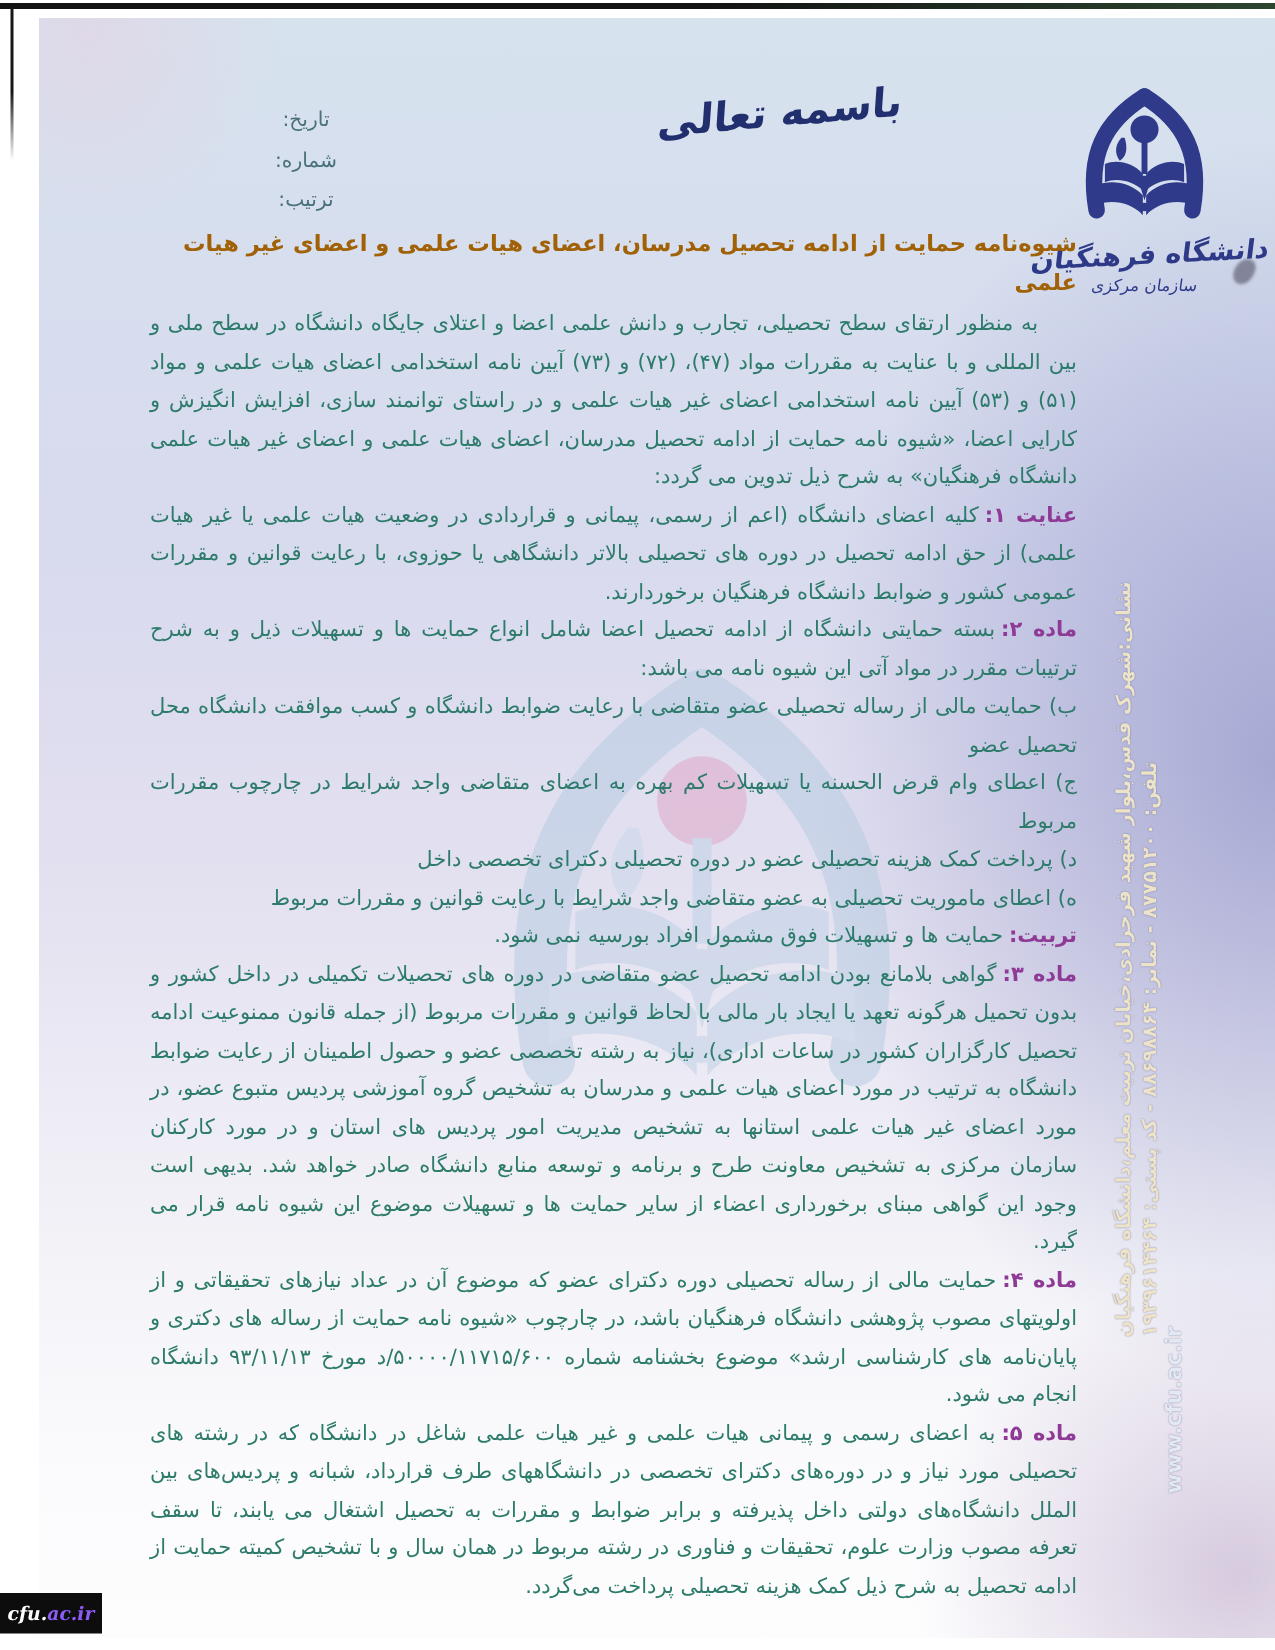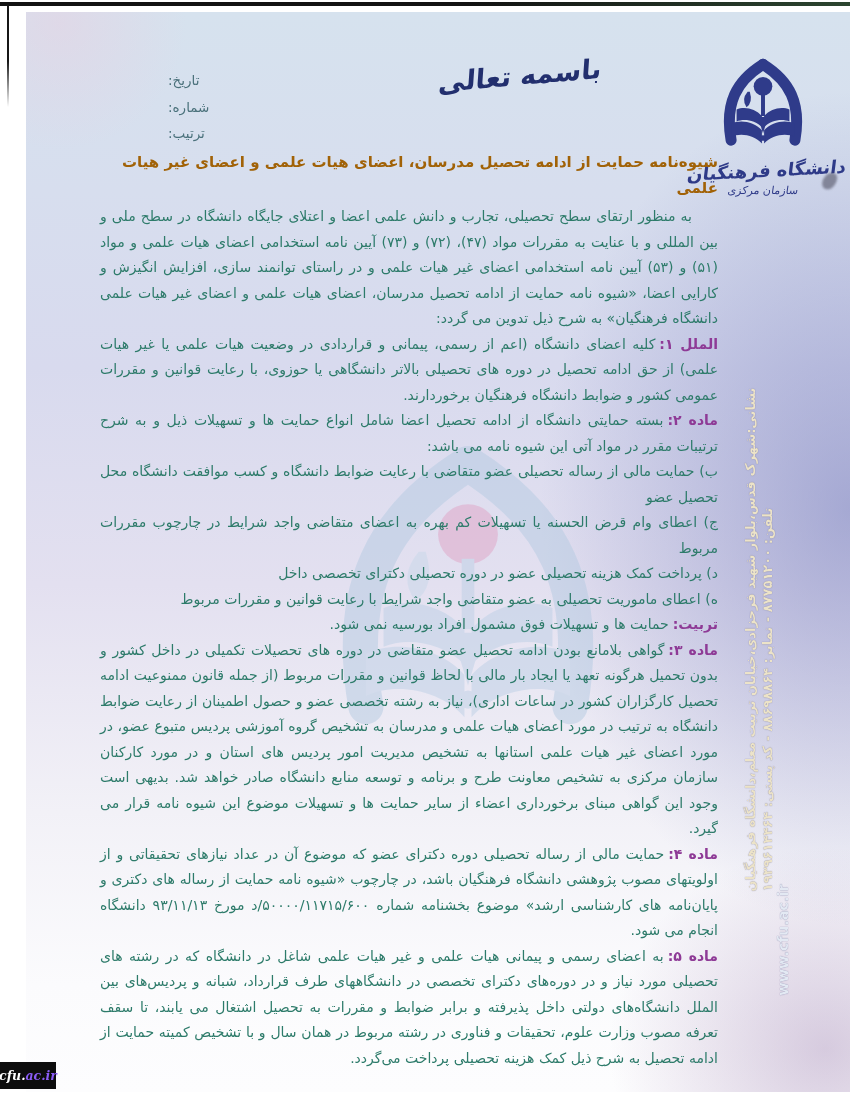--- a/index.html
+++ b/index.html
@@ -16,21 +16,21 @@
       radial-gradient(ellipse 430px 580px at 100% 46%, rgba(108,116,183,0.50), rgba(108,116,183,0) 72%),
       radial-gradient(ellipse 300px 280px at 97% 96%, rgba(152,122,172,0.38), rgba(152,122,172,0) 72%),
       linear-gradient(to bottom, #d6e2ee 0%, #d8daee 33%, #e3e0f0 53%, #f2f1f7 74%, #fbfbfd 90%, #fdfdfe 100%);
   }
   .topline{position:absolute;left:0;top:2px;width:850px;height:4px;
     background:linear-gradient(to right,#121212 55%, #2c4630);}
   .leftline{position:absolute;left:7px;top:5px;width:2px;height:102px;
     background:linear-gradient(to bottom,#161616 55%, rgba(22,22,22,0));}
 
   
-  .hdr-labels{position:absolute;left:168px;top:67px;width:72px;direction:rtl;text-align:left;
+  .hdr-labels{position:absolute;left:168px;top:67px;width:72px;direction:rtl;text-align:center;
     color:#4a717b;font-size:13.5px;line-height:26.5px;}
   .bismillah{position:absolute;left:418px;top:60px;width:204px;text-align:center;
     font-size:27px;font-weight:bold;color:#222f6e;
     transform:rotate(-5deg) skewX(-9deg);letter-spacing:-1px;}
 
   
   .logo{position:absolute;left:688px;top:50px;width:150px;text-align:center;color:#2e3a88;}
   .logo svg{display:block;margin:0 auto;}
   .logo .uname{font-size:18px;font-weight:bold;transform:skewX(-10deg) rotate(-3deg);white-space:nowrap;}
   .logo .oname{font-size:11px;margin-top:3px;transform:skewX(-8deg);}
@@ -54,21 +54,21 @@
   .vline{position:absolute;white-space:nowrap;direction:rtl;text-align:center;
     transform:rotate(-90deg);font-weight:bold;}
   .v-address{left:440px;top:632px;width:620px;font-size:13px;color:#ece3c8;
     text-shadow:0 0 1px rgba(85,85,135,0.8);}
   .v-phone{left:467px;top:692px;width:600px;font-size:13px;color:#ece3c8;
     text-shadow:0 0 1px rgba(85,85,135,0.8);}
   .v-web{left:708px;top:932px;width:150px;font-size:14.5px;color:#e3e9f3;direction:ltr;
     text-shadow:0 0 1px rgba(85,85,135,0.8);}
 
   
-  .corner{position:absolute;left:0;top:1062px;width:56px;height:27px;background:#0d0d0d;
+  .corner{position:absolute;left:0;top:1062px;width:68px;height:27px;background:#0d0d0d;
     display:flex;align-items:center;justify-content:center;
     font-family:"DejaVu Serif", serif;font-style:italic;font-weight:bold;font-size:12.5px;}
   .corner .c1{color:#ffffff;}
   .corner .c2{color:#8b5cf6;}
 </style>
 </head>
 <body>
 
 <div class="page"></div>
 <div class="topline"></div>
@@ -115,21 +115,21 @@
     <circle cx="50" cy="80" r="2.6" fill="#2f3b8a"></circle>
   </svg>
   <div class="uname">دانشگاه فرهنگیان</div>
   <div class="oname">سازمان مرکزی</div>
 </div>
 <div class="smudge"></div>
 
 <div class="doc">
   <p class="title">شیوه‌نامه حمایت از ادامه تحصیل مدرسان، اعضای هیات علمی و اعضای غیر هیات علمی</p>
   <p class="indent"><span class="lbl"></span><span>به منظور ارتقای سطح تحصیلی، تجارب و دانش علمی اعضا و اعتلای جایگاه دانشگاه در سطح ملی و بین المللی و با عنایت به مقررات مواد (۴۷)، (۷۲) و (۷۳) آیین نامه استخدامی اعضای هیات علمی و مواد (۵۱) و (۵۳) آیین نامه استخدامی اعضای غیر هیات علمی و در راستای توانمند سازی، افزایش انگیزش و کارایی اعضا، «شیوه نامه حمایت از ادامه تحصیل مدرسان، اعضای هیات علمی و اعضای غیر هیات علمی دانشگاه فرهنگیان» به شرح ذیل تدوین می گردد:</span></p>
-  <p><span class="lbl">الملل ۱:</span><span>کلیه اعضای دانشگاه (اعم از رسمی، پیمانی و قراردادی در وضعیت هیات علمی یا غیر هیات علمی) از حق ادامه تحصیل در دوره های تحصیلی بالاتر دانشگاهی یا حوزوی، با رعایت قوانین و مقررات عمومی کشور و ضوابط دانشگاه فرهنگیان برخوردارند.</span></p>
+  <p><span class="lbl">عنایت ۱:</span><span>کلیه اعضای دانشگاه (اعم از رسمی، پیمانی و قراردادی در وضعیت هیات علمی یا غیر هیات علمی) از حق ادامه تحصیل در دوره های تحصیلی بالاتر دانشگاهی یا حوزوی، با رعایت قوانین و مقررات عمومی کشور و ضوابط دانشگاه فرهنگیان برخوردارند.</span></p>
   <p><span class="lbl">ماده ۲:</span><span>بسته حمایتی دانشگاه از ادامه تحصیل اعضا شامل انواع حمایت ها و تسهیلات ذیل و به شرح ترتیبات مقرر در مواد آتی این شیوه نامه می باشد:</span></p>
   <p><span class="lbl"></span><span>ب) حمایت مالی از رساله تحصیلی عضو متقاضی با رعایت ضوابط دانشگاه و کسب موافقت دانشگاه محل تحصیل عضو</span></p>
   <p><span class="lbl"></span><span>ج) اعطای وام قرض الحسنه یا تسهیلات کم بهره به اعضای متقاضی واجد شرایط در چارچوب مقررات مربوط</span></p>
   <p><span class="lbl"></span><span>د) پرداخت کمک هزینه تحصیلی عضو در دوره تحصیلی دکترای تخصصی داخل</span></p>
   <p><span class="lbl"></span><span>ه) اعطای ماموریت تحصیلی به عضو متقاضی واجد شرایط با رعایت قوانین و مقررات مربوط</span></p>
   <p><span class="lbl">تربیت:</span><span>حمایت ها و تسهیلات فوق مشمول افراد بورسیه نمی شود.</span></p>
   <p><span class="lbl">ماده ۳:</span><span>گواهی بلامانع بودن ادامه تحصیل عضو متقاضی در دوره های تحصیلات تکمیلی در داخل کشور و بدون تحمیل هرگونه تعهد یا ایجاد بار مالی با لحاظ قوانین و مقررات مربوط (از جمله قانون ممنوعیت ادامه تحصیل کارگزاران کشور در ساعات اداری)، نیاز به رشته تخصصی عضو و حصول اطمینان از رعایت ضوابط دانشگاه به ترتیب در مورد اعضای هیات علمی و مدرسان به تشخیص گروه آموزشی پردیس متبوع عضو، در مورد اعضای غیر هیات علمی استانها به تشخیص مدیریت امور پردیس های استان و در مورد کارکنان سازمان مرکزی به تشخیص معاونت طرح و برنامه و توسعه منابع دانشگاه صادر خواهد شد. بدیهی است وجود این گواهی مبنای برخورداری اعضاء از سایر حمایت ها و تسهیلات موضوع این شیوه نامه قرار می گیرد.</span></p>
   <p><span class="lbl">ماده ۴:</span><span>حمایت مالی از رساله تحصیلی دوره دکترای عضو که موضوع آن در عداد نیازهای تحقیقاتی و از اولویتهای مصوب پژوهشی دانشگاه فرهنگیان باشد، در چارچوب «شیوه نامه حمایت از رساله های دکتری و پایان‌نامه های کارشناسی ارشد» موضوع بخشنامه شماره ۵۰۰۰۰/۱۱۷۱۵/۶۰۰/د مورخ ۹۳/۱۱/۱۳ دانشگاه انجام می شود.</span></p>
   <p><span class="lbl">ماده ۵:</span><span>به اعضای رسمی و پیمانی هیات علمی و غیر هیات علمی شاغل در دانشگاه که در رشته های تحصیلی مورد نیاز و در دوره‌های دکترای تخصصی در دانشگاههای طرف قرارداد، شبانه و پردیس‌های بین الملل دانشگاه‌های دولتی داخل پذیرفته و برابر ضوابط و مقررات به تحصیل اشتغال می یابند، تا سقف تعرفه مصوب وزارت علوم، تحقیقات و فناوری در رشته مربوط در همان سال و با تشخیص کمیته حمایت از ادامه تحصیل به شرح ذیل کمک هزینه تحصیلی پرداخت می‌گردد.</span></p>
 

